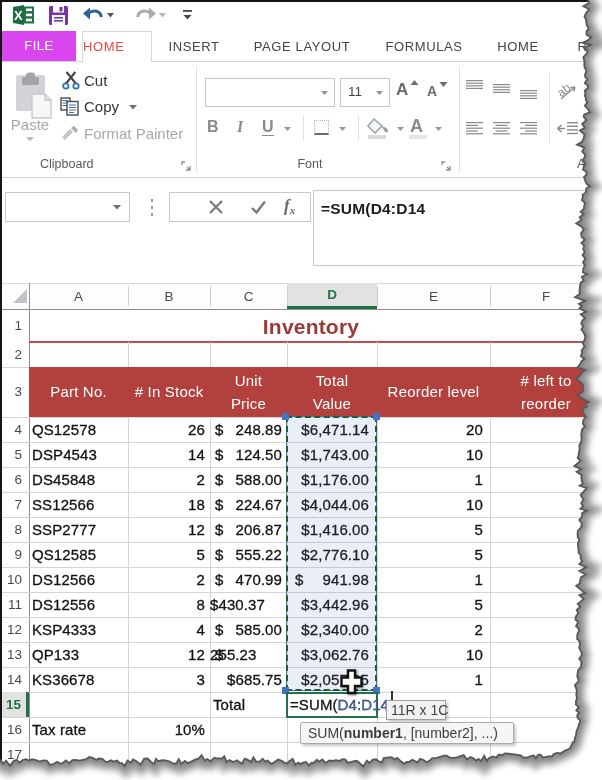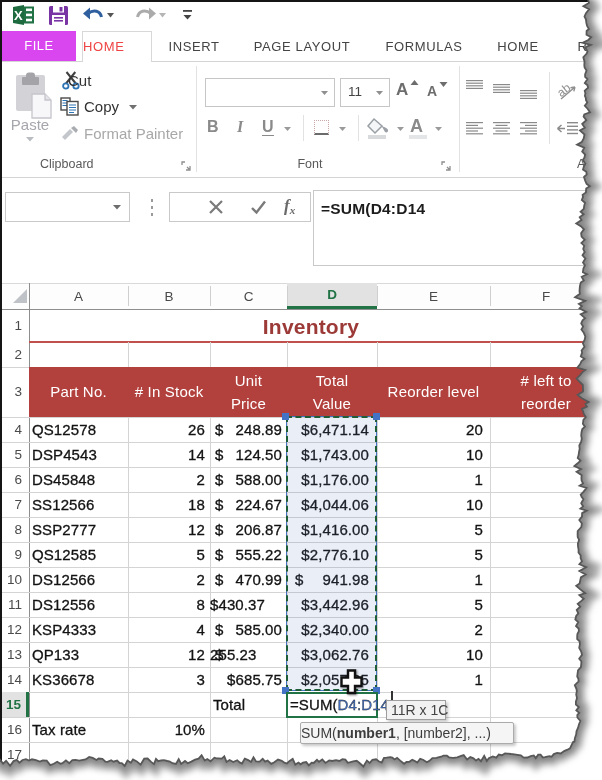--- a/index.html
+++ b/index.html
@@ -60,21 +60,21 @@
 </svg>
 <div class="ab" style="left:8px;top:116px;width:44px;text-align:center;color:#a6a6ad;font-size:15px">Paste</div>
 <svg class="ab" style="left:25px;top:136px" width="10" height="6">
       <path d="M1 1 l8 0 l-4 4.5 z" fill="#b9bdc2"></path>
     </svg>
 <svg class="ab" style="left:62px;top:71px" width="20" height="20" viewBox="0 0 20 20">
 <path d="M4.5 1 L13.8 12.5 M13.3 1 L4 12.5" stroke="#414141" stroke-width="2" fill="none"></path>
 <circle cx="3.8" cy="15" r="2.7" fill="none" stroke="#2e75b6" stroke-width="1.8"></circle>
 <circle cx="14" cy="15" r="2.7" fill="none" stroke="#2e75b6" stroke-width="1.8"></circle>
 </svg>
-<div class="ab" style="left:68px;top:72px;color:#333;font-size:15px">Cut</div>
+<div class="ab" style="left:84px;top:72px;color:#333;font-size:15px">Cut</div>
 <svg class="ab" style="left:60px;top:97px" width="21" height="19" viewBox="0 0 21 19">
 <rect x="1" y="1" width="9" height="12" fill="#fff" stroke="#4a4a4a" stroke-width="1.4"></rect>
 <path d="M2.5 3.5 h5 M2.5 6 h5 M2.5 8.5 h5" stroke="#2e75b6" stroke-width="1.1"></path>
 <rect x="7" y="4.5" width="11" height="13.5" fill="#fff" stroke="#4a4a4a" stroke-width="1.4"></rect>
 <path d="M9 8 h7 M9 10.5 h7 M9 13 h7 M9 15.5 h5" stroke="#2e75b6" stroke-width="1.1"></path>
 </svg>
 <div class="ab" style="left:84px;top:98px;color:#333;font-size:15px">Copy</div>
 <svg class="ab" style="left:128px;top:104px" width="10" height="6">
       <path d="M1 1 l8 0 l-4 4.5 z" fill="#707070"></path>
     </svg>
@@ -335,21 +335,21 @@
 <div class="ab" style="left:286px;top:416px;width:91px;height:275px;border:1px solid #4472c4;box-sizing:border-box"></div>
 <div class="ab" style="left:286px;top:416px;width:91px;height:275px;border:2.5px dashed #1f5c38;box-sizing:border-box"></div>
 <div class="ab" style="left:282px;top:413px;width:7px;height:7px;background:#4472c4"></div>
 <div class="ab" style="left:373px;top:413px;width:7px;height:7px;background:#4472c4"></div>
 <div class="ab" style="left:282px;top:687px;width:7px;height:7px;background:#4472c4"></div>
 <div class="ab" style="left:373px;top:687px;width:7px;height:7px;background:#4472c4"></div>
 <div class="ab" style="left:286px;top:692px;width:92px;height:26px;border:2px solid #217346;box-sizing:border-box;background:#fff"></div>
 <div class="ct" style="left:290px;top:693px;line-height:24px">=SUM(<span style="color:#4472c4">D4:D14</span></div>
 <div class="ab" style="left:391px;top:691px;width:1.5px;height:9px;background:#333"></div>
 <div class="ab" style="left:386px;top:700px;width:60px;height:20px;background:#f2f2f2;border:1px solid #9e9e9e;box-shadow:2px 2px 3px rgba(0,0,0,0.22);box-sizing:border-box;color:#444;font-size:14px;line-height:19px;padding-left:4px;white-space:nowrap">11R x 1C</div>
-<div class="ab" style="left:300px;top:722px;width:214px;height:22px;background:#f5f5f5;border:1px solid #ababab;border-radius:2px;box-shadow:2px 2px 3px rgba(0,0,0,0.22);box-sizing:border-box;color:#3d3d3d;font-size:14px;line-height:20px;white-space:nowrap">SUM(<b>number1</b>, [number2], ...)</div>
+<div class="ab" style="left:300px;top:722px;width:214px;height:22px;background:#f5f5f5;border:1px solid #ababab;border-radius:2px;box-shadow:2px 2px 3px rgba(0,0,0,0.22);box-sizing:border-box;color:#3d3d3d;font-size:14px;line-height:20px;padding-left:7px;white-space:nowrap">SUM(<b>number1</b>, [number2], ...)</div>
 <svg class="ab" style="left:340px;top:669px" width="24" height="28" viewBox="0 0 24 28">
 <path d="M8 1.5 L15 1.5 L15 8.5 L21.5 8.5 L21.5 17 L15 17 L15 24 L8 24 L8 17 L1.5 17 L1.5 8.5 L8 8.5 Z" fill="#fff" stroke="#111" stroke-width="2.4" filter="drop-shadow(1px 1.5px 1px rgba(0,0,0,0.45))"></path>
 </svg>
 <svg width="602" height="780" style="position:absolute;left:0;top:0;pointer-events:none">
 <defs>
 <clipPath id="outclip">
           <path d="M588.1 0.0 L588.9 2.9 L583.4 6.2 L589.1 9.2 L586.0 13.2 L584.5 16.4 L586.0 19.6 L586.3 22.7 L587.0 25.6 L588.9 29.0 L586.6 31.0 L586.5 34.7 L591.2 37.2 L588.3 40.0 L582.7 42.7 L590.7 44.9 L585.0 47.3 L587.5 51.3 L586.7 53.5 L583.3 57.2 L584.0 59.7 L584.5 61.7 L584.3 65.3 L584.6 67.4 L586.5 70.6 L585.1 74.3 L585.1 76.9 L587.4 79.2 L584.8 83.0 L587.5 85.2 L588.1 87.7 L584.7 90.8 L585.4 93.2 L584.9 95.8 L585.8 97.9 L586.0 100.3 L587.3 102.5 L584.8 105.8 L587.8 109.0 L590.0 112.4 L584.3 114.5 L583.6 116.6 L586.3 120.2 L582.2 124.0 L584.8 127.8 L580.0 130.5 L584.5 134.5 L583.7 138.4 L581.7 142.1 L577.1 144.7 L584.2 147.7 L582.2 151.5 L585.1 154.5 L584.5 157.5 L582.9 159.9 L585.4 163.7 L584.0 166.1 L583.0 169.5 L586.3 171.7 L586.7 174.5 L584.0 177.1 L585.1 180.5 L586.6 183.8 L589.8 186.2 L586.2 188.5 L585.9 192.4 L582.6 194.9 L583.0 197.2 L581.8 200.0 L585.0 202.9 L584.2 205.8 L583.8 208.9 L580.6 211.8 L583.6 214.2 L579.7 217.3 L581.5 220.0 L576.3 223.5 L581.2 226.4 L583.9 229.3 L581.1 233.2 L581.6 236.7 L584.7 239.8 L581.4 243.1 L584.2 245.7 L583.2 248.9 L584.7 252.1 L582.5 255.2 L585.4 258.6 L583.0 262.4 L584.9 265.3 L583.4 268.4 L582.9 272.2 L586.9 274.3 L581.7 276.8 L583.8 280.5 L580.8 282.6 L580.0 285.6 L579.7 288.7 L579.5 291.2 L579.9 293.8 L575.1 297.3 L585.2 300.8 L578.9 303.9 L581.9 306.1 L579.6 308.3 L586.1 311.9 L580.7 314.2 L585.0 318.2 L582.6 320.3 L581.2 323.4 L583.1 326.6 L581.4 329.5 L583.8 332.8 L585.3 336.5 L584.7 339.7 L582.9 343.3 L584.5 346.9 L581.6 350.5 L582.1 352.6 L580.8 356.4 L584.5 358.8 L581.4 361.3 L580.2 364.0 L577.4 367.6 L585.2 370.1 L582.4 372.1 L580.1 375.2 L576.6 378.5 L579.2 381.3 L582.8 385.0 L583.0 388.9 L583.0 391.6 L577.6 394.9 L581.8 398.2 L588.7 402.0 L585.3 404.1 L586.9 406.6 L582.0 408.9 L583.0 411.0 L583.7 413.7 L585.8 417.1 L583.4 419.8 L582.9 423.7 L584.9 426.7 L582.2 429.3 L581.5 432.5 L581.2 435.5 L581.8 438.8 L581.1 442.0 L579.3 445.5 L579.7 448.8 L579.1 451.5 L578.6 455.1 L577.7 458.0 L580.5 460.7 L577.7 463.3 L574.4 466.1 L581.0 469.2 L576.6 471.8 L581.7 475.2 L581.4 477.8 L581.6 480.5 L583.0 483.4 L579.6 485.8 L586.5 488.0 L583.7 491.6 L580.7 494.7 L581.6 496.9 L583.4 499.3 L581.2 503.2 L583.1 506.4 L580.4 508.6 L586.7 510.6 L582.1 513.1 L582.0 516.6 L579.3 520.0 L581.9 523.4 L581.3 527.1 L577.7 531.0 L577.6 534.6 L577.7 537.1 L579.1 539.8 L577.9 543.7 L578.0 546.3 L578.6 549.8 L578.5 552.4 L580.7 555.6 L580.6 558.0 L582.0 561.3 L579.4 564.2 L586.1 567.2 L579.4 571.1 L585.6 574.5 L580.9 577.4 L580.3 580.2 L579.6 583.5 L576.2 585.8 L580.3 589.4 L585.2 593.2 L579.4 595.2 L583.7 598.8 L581.1 601.1 L577.7 603.9 L580.2 606.6 L576.7 610.0 L578.3 613.3 L576.2 615.8 L575.3 619.5 L578.2 622.1 L576.0 626.0 L578.6 628.5 L578.9 631.1 L577.4 634.0 L577.2 636.3 L577.2 639.1 L579.6 641.3 L579.9 644.1 L579.2 647.9 L581.2 651.6 L582.0 654.8 L579.2 658.8 L581.4 661.3 L581.3 663.5 L580.9 667.2 L578.0 670.3 L577.6 673.4 L577.2 676.5 L578.4 678.8 L578.6 681.5 L574.8 685.2 L576.5 689.1 L576.8 691.4 L576.2 694.6 L577.0 698.0 L575.9 701.6 L575.9 704.5 L578.8 707.1 L576.3 710.4 L579.2 712.8 L577.3 715.0 L577.4 717.5 L580.4 721.0 L579.0 724.2 L578.1 727.7 L576.5 731.3 L576.2 734.4 L574.9 738.2 L574.4 741.7 L573.0 742.0 L573.0 742.0 L570.0 748.3 L567.5 749.7 L564.1 751.1 L560.8 753.5 L557.1 752.9 L553.8 754.1 L551.6 756.8 L549.6 756.2 L547.2 756.6 L545.0 757.2 L542.9 757.6 L540.6 754.7 L538.2 754.7 L535.8 758.1 L533.8 755.4 L530.7 756.2 L527.4 757.5 L523.7 757.6 L520.8 755.3 L517.4 754.8 L514.4 754.3 L511.2 754.0 L507.9 753.6 L505.0 753.5 L501.9 755.2 L498.8 754.5 L496.3 757.6 L492.8 756.5 L488.8 758.3 L486.8 761.0 L484.2 755.9 L481.0 761.2 L478.5 758.8 L476.0 760.6 L473.5 758.4 L470.3 757.1 L467.1 759.5 L463.7 755.1 L460.5 756.2 L457.3 757.4 L453.6 757.9 L451.5 757.7 L449.0 757.3 L446.9 755.7 L443.4 755.6 L441.2 756.7 L439.2 757.2 L436.4 757.9 L432.4 758.2 L429.8 760.6 L426.9 762.3 L423.0 759.7 L420.2 758.8 L417.3 762.6 L414.5 760.8 L412.2 759.8 L409.4 761.8 L406.5 762.0 L404.1 763.8 L400.2 760.6 L397.1 757.8 L394.6 759.5 L392.3 757.6 L390.3 757.2 L386.6 757.6 L384.0 757.8 L381.7 762.5 L378.7 761.3 L376.1 759.3 L372.4 759.8 L369.6 763.0 L366.9 760.6 L363.4 766.5 L360.1 763.5 L356.7 760.8 L353.2 761.3 L350.4 762.2 L347.8 762.8 L345.4 759.6 L342.4 759.2 L339.4 761.0 L336.0 760.2 L332.2 761.0 L329.2 760.4 L325.4 762.9 L322.3 759.5 L319.0 761.8 L317.0 759.8 L313.7 763.0 L311.6 762.6 L308.8 765.3 L306.2 762.1 L303.0 762.7 L300.5 764.3 L298.5 762.6 L295.3 764.6 L292.7 758.9 L289.3 761.2 L287.0 763.5 L284.3 762.7 L281.8 760.8 L278.0 759.6 L274.3 762.2 L271.3 763.9 L267.6 760.6 L265.1 761.6 L262.7 758.9 L259.6 761.7 L256.0 761.5 L253.5 757.4 L251.0 762.0 L248.2 760.1 L244.8 758.6 L242.0 763.5 L239.6 762.4 L237.2 760.2 L233.2 762.0 L229.6 760.0 L226.5 761.9 L224.3 756.3 L221.7 758.6 L218.7 758.3 L216.4 758.4 L214.4 757.7 L210.5 761.3 L207.3 759.1 L204.8 760.6 L201.6 755.2 L198.6 758.6 L195.1 759.7 L191.3 761.6 L187.7 763.2 L185.0 761.0 L181.2 763.9 L178.7 759.2 L176.0 764.0 L172.4 763.2 L169.8 761.5 L167.3 761.0 L163.8 760.2 L161.1 760.5 L158.2 761.2 L156.0 758.9 L154.0 764.1 L151.1 761.9 L147.6 758.5 L144.2 758.7 L140.6 764.6 L136.8 761.4 L133.0 759.5 L130.8 762.7 L127.5 760.5 L124.7 766.0 L121.8 763.1 L119.5 763.0 L117.1 760.6 L113.4 761.7 L111.2 760.2 L107.5 761.9 L105.4 761.7 L102.4 758.8 L98.6 758.5 L96.5 760.0 L92.7 757.9 L89.2 757.0 L85.6 759.4 L81.7 760.1 L79.3 760.7 L75.5 759.9 L72.4 760.1 L69.3 763.2 L65.9 760.4 L62.5 763.2 L60.4 763.7 L57.2 761.8 L53.8 763.8 L50.3 765.1 L46.7 760.7 L42.8 760.4 L39.8 761.5 L35.9 760.1 L32.0 759.3 L29.1 760.6 L25.9 759.1 L22.6 760.0 L19.4 762.7 L16.7 759.8 L13.6 761.1 L10.1 765.7 L6.1 760.8 L3.1 763.6 L0.2 760.0 L0.0 762.0 L0 780 L602 780 L602 0 Z"></path>
         </clipPath>
 <filter id="blurE" x="-30%" y="-30%" width="160%" height="160%">
           <feGaussianBlur stdDeviation="0.6"></feGaussianBlur>

